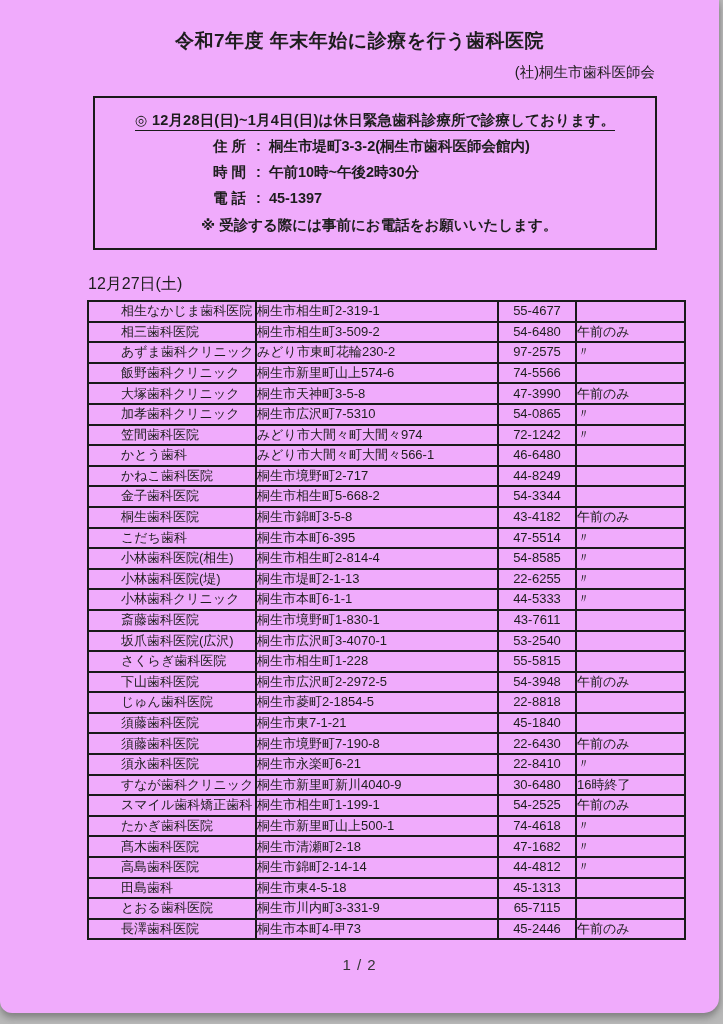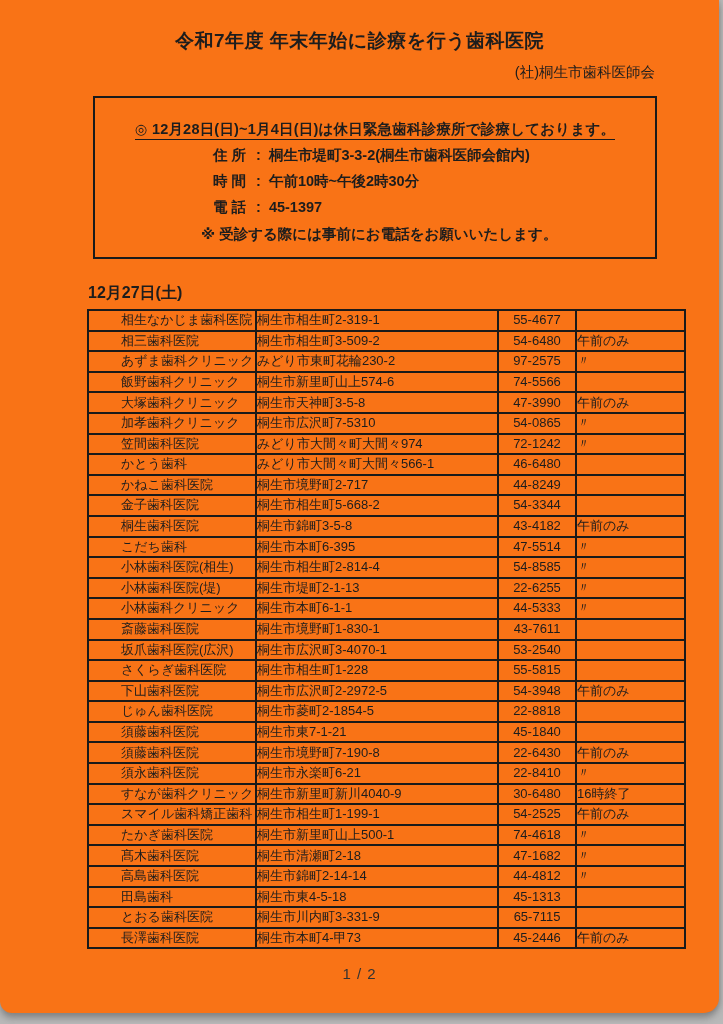--- a/index.html
+++ b/index.html
@@ -7,41 +7,41 @@
   body {
     font-family:"Liberation Sans","DejaVu Sans",sans-serif;
     background:#b9b9b9;
     color:#1d1d1d;
     position:relative;
     overflow:hidden;
   }
   .page {
     position:absolute; left:0; top:0;
     width:719px; height:1013px;
-    background:#f97316;
+    background:#f0abfc;
     border-radius:0 0 15px 12px;
     box-shadow:0 5px 7px rgba(90,90,90,.55), 2px 0 3px rgba(150,150,150,.35);
   }
   .doc-title {
     padding-top:28px;
     text-align:center;
     font-size:19px;
     font-weight:bold;
     letter-spacing:.5px;
   }
   .org {
     margin:9px 64px 0 0;
     text-align:right;
     font-size:14.5px;
   }
   .notice {
     margin:14px 0 0 93px;
     width:564px;
     border:2px solid #1a1a1a;
-    padding:22px 6px 13px 6px;
+    padding:13px 6px 13px 6px;
     font-weight:bold;
   }
   .notice-headline {
     text-align:center;
     font-size:14.5px;
     letter-spacing:.2px;
   }
   .notice-headline span {
     border-bottom:1.5px solid #1a1a1a;
     padding-bottom:2px;
@@ -51,21 +51,21 @@
     font-size:14.5px;
   }
   .notice-line .sep { padding:0 8px 0 10px; }
   .notice-foot {
     margin:8px 0 0 100px;
     font-size:14.5px;
   }
   .date-heading {
     margin:24px 0 5px 88px;
     font-size:16px;
-    font-weight:bold;
+    font-weight:normal;
   }
   table.clinics {
     margin-left:87px;
     width:597px;
     border-collapse:collapse;
     table-layout:fixed;
   }
   table.clinics td {
     border:2px solid #1a1a1a;
     height:20.6px;

